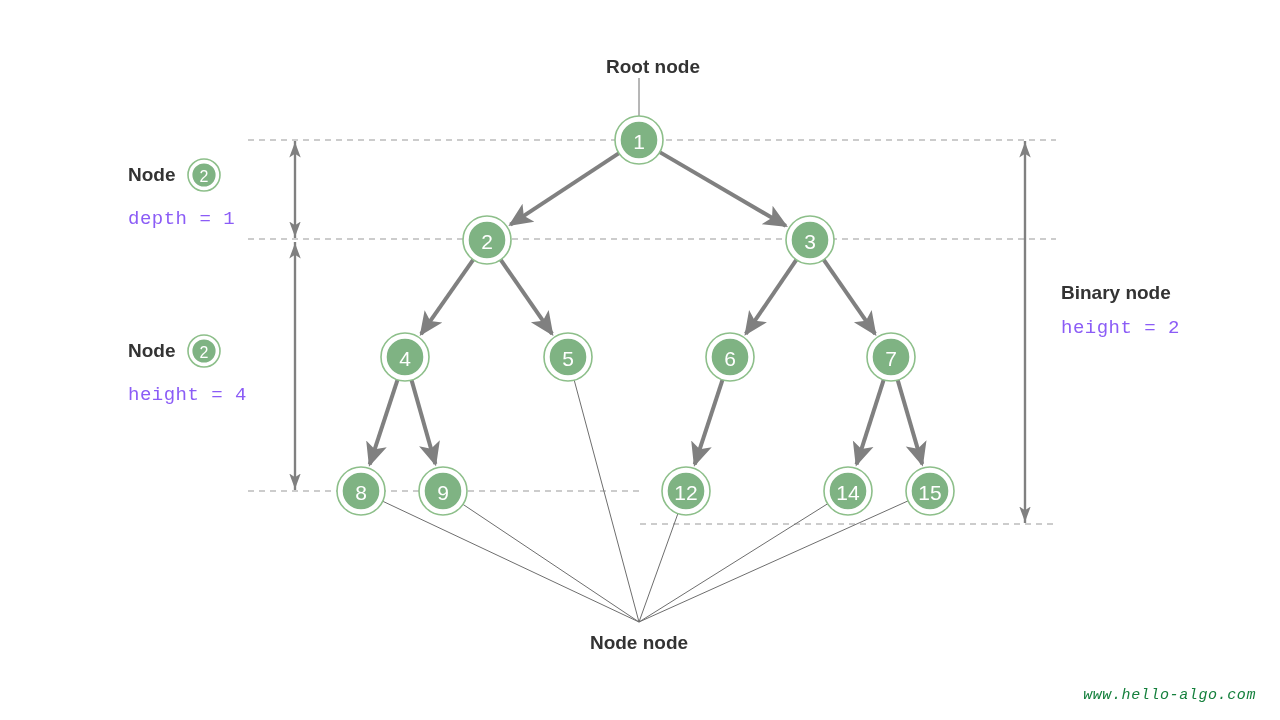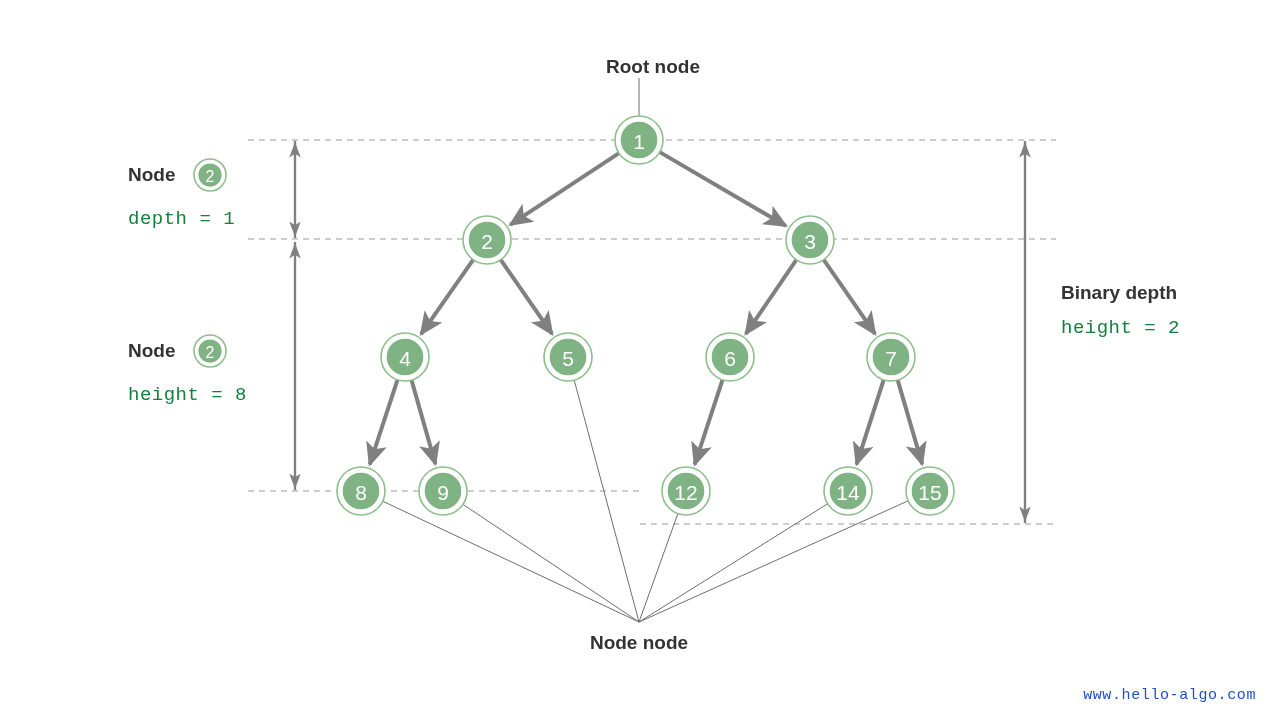--- a/index.html
+++ b/index.html
@@ -77,38 +77,39 @@
     font-family: "Liberation Sans", sans-serif;
     font-weight: bold;
     font-size: 19px;
     color: #333333;
     white-space: nowrap;
   }
   .label-mono {
     position: absolute;
     font-family: "Liberation Mono", monospace;
     font-size: 19px;
-    color: #15803d;
+    color: #8b5cf6;
     white-space: nowrap;
     letter-spacing: 0.5px;
   }
   .watermark {
     position: absolute;
     right: 24px;
     bottom: 16px;
     font-family: "Liberation Mono", monospace;
     font-size: 15px;
-    color: #1d4ed8;
+    color: #15803d;
     letter-spacing: 0.6px;
+    font-style: italic;
   }
   .annot-row {
     position: absolute;
     display: flex;
     align-items: center;
-    gap: 16px;
+    gap: 10px;
   }
 </style>
 </head>
 <body>
 
 <div id="stage">
 
   <svg class="layer" viewBox="0 0 1280 720" xmlns="http://www.w3.org/2000/svg">
     <defs>
       <marker id="arrowThick" markerWidth="7" markerHeight="7" refX="5.4" refY="3" orient="auto" markerUnits="strokeWidth">
@@ -236,20 +237,20 @@
       </div>
       <div class="label-mono" style="left: 128px; top: 208px;">depth = 1</div>
       <div class="annot-row" style="left: 128px; top: 333px;">
         <span class="label-bold" style="position: static;">Node</span>
         <svg width="36" height="36" viewBox="0 0 36 36">
           <circle cx="18" cy="18" r="16" class="node-circle-outer"></circle>
           <circle cx="18" cy="18" r="12.8" class="node-circle-inner"></circle>
           <text x="18" y="19" class="badge-text">2</text>
         </svg>
       </div>
-      <div class="label-mono" style="left: 128px; top: 384px;">height = 8</div>
+      <div class="label-mono" style="left: 128px; top: 384px;">height = 4</div>
     </div>
 
-  <div class="label-bold" id="right-title" style="left: 1061px; top: 282px;">Binary depth</div>
+  <div class="label-bold" id="right-title" style="left: 1061px; top: 282px;">Binary node</div>
   <div class="label-mono" id="right-detail" style="left: 1061px; top: 317px;">height = 2</div>
 
   <div class="watermark">www.hello-algo.com</div>
 </div>
 
 </body></html>

